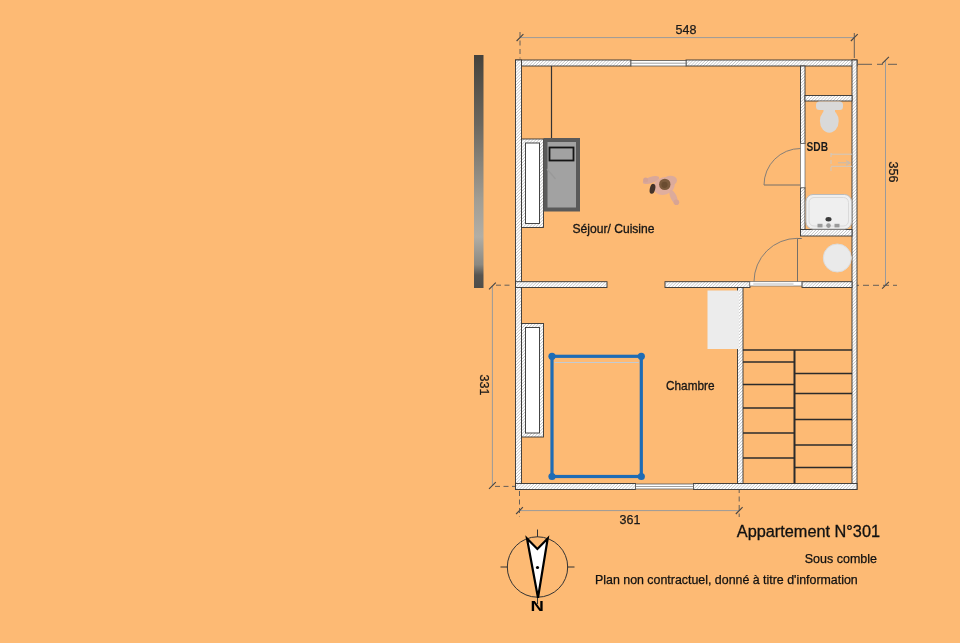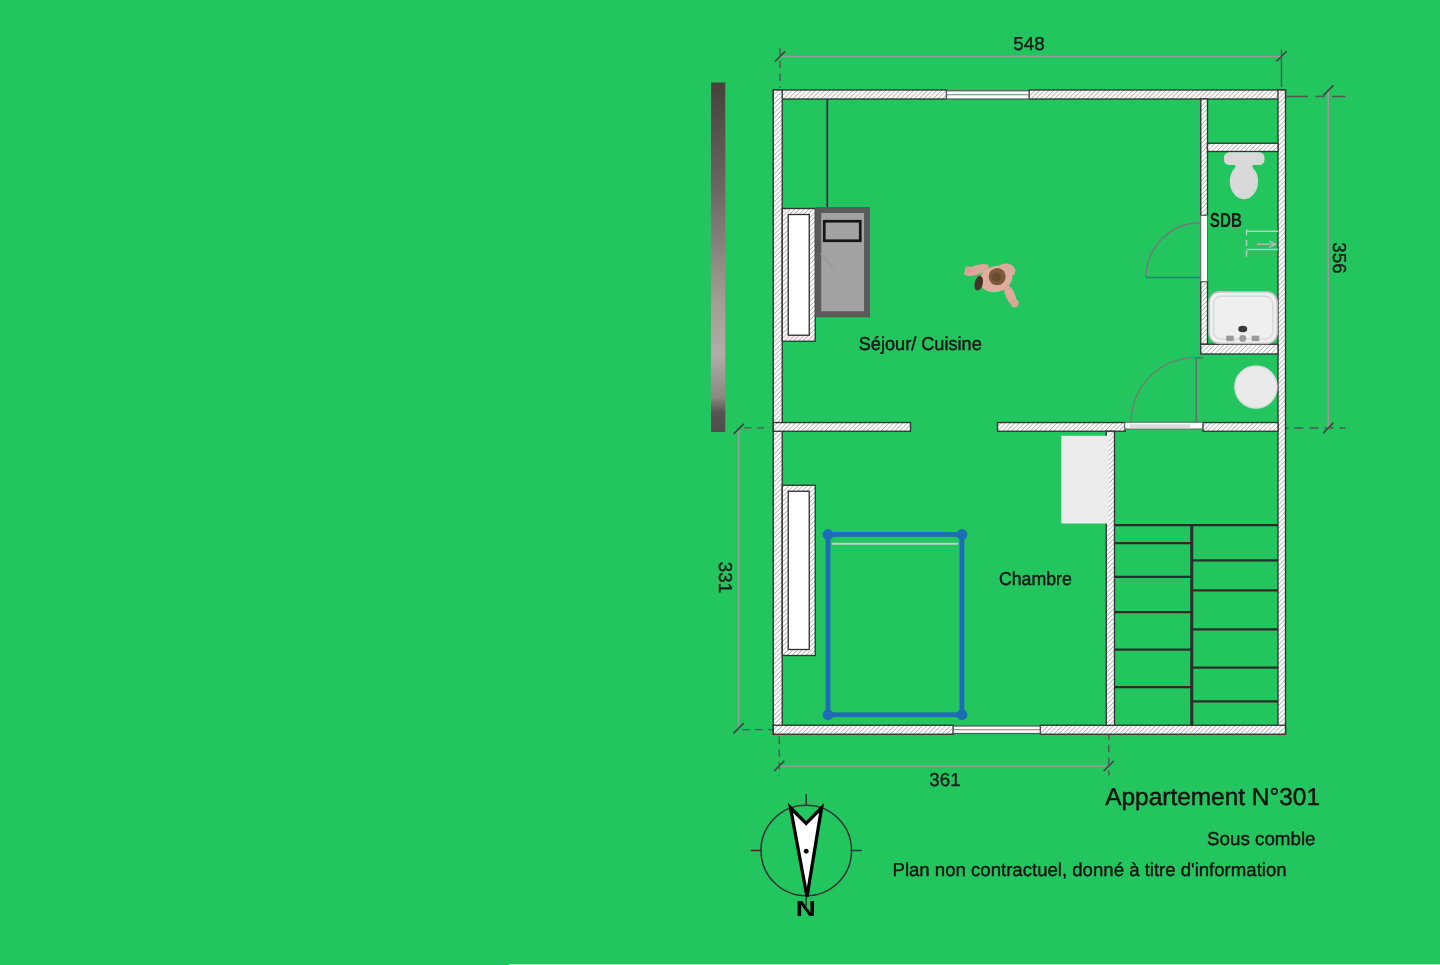--- a/index.html
+++ b/index.html
@@ -1,16 +1,16 @@
 <!DOCTYPE html>
 <html><head>
 <meta charset="utf-8">
 <style>
   html,body{margin:0;padding:0;background:#ffffff;}
-  .page{position:relative;width:960px;height:643px;background:#22c55e;overflow:hidden;
+  .page{position:relative;width:960px;height:643px;background:#fdba74;overflow:hidden;
         font-family:"Liberation Sans", sans-serif;}
 </style>
 </head>
 <body>
 <div class="page">
 <svg width="960" height="643" viewBox="0 0 960 643" xmlns="http://www.w3.org/2000/svg">
 <defs>
   <pattern id="hatch" width="2.2" height="2.2" patternUnits="userSpaceOnUse" patternTransform="rotate(-45)">
     <rect width="2.2" height="2.2" fill="#ffffff"></rect>
     <line x1="0" y1="0" x2="2.2" y2="0" stroke="#7d7d7d" stroke-width="0.65"></line>

